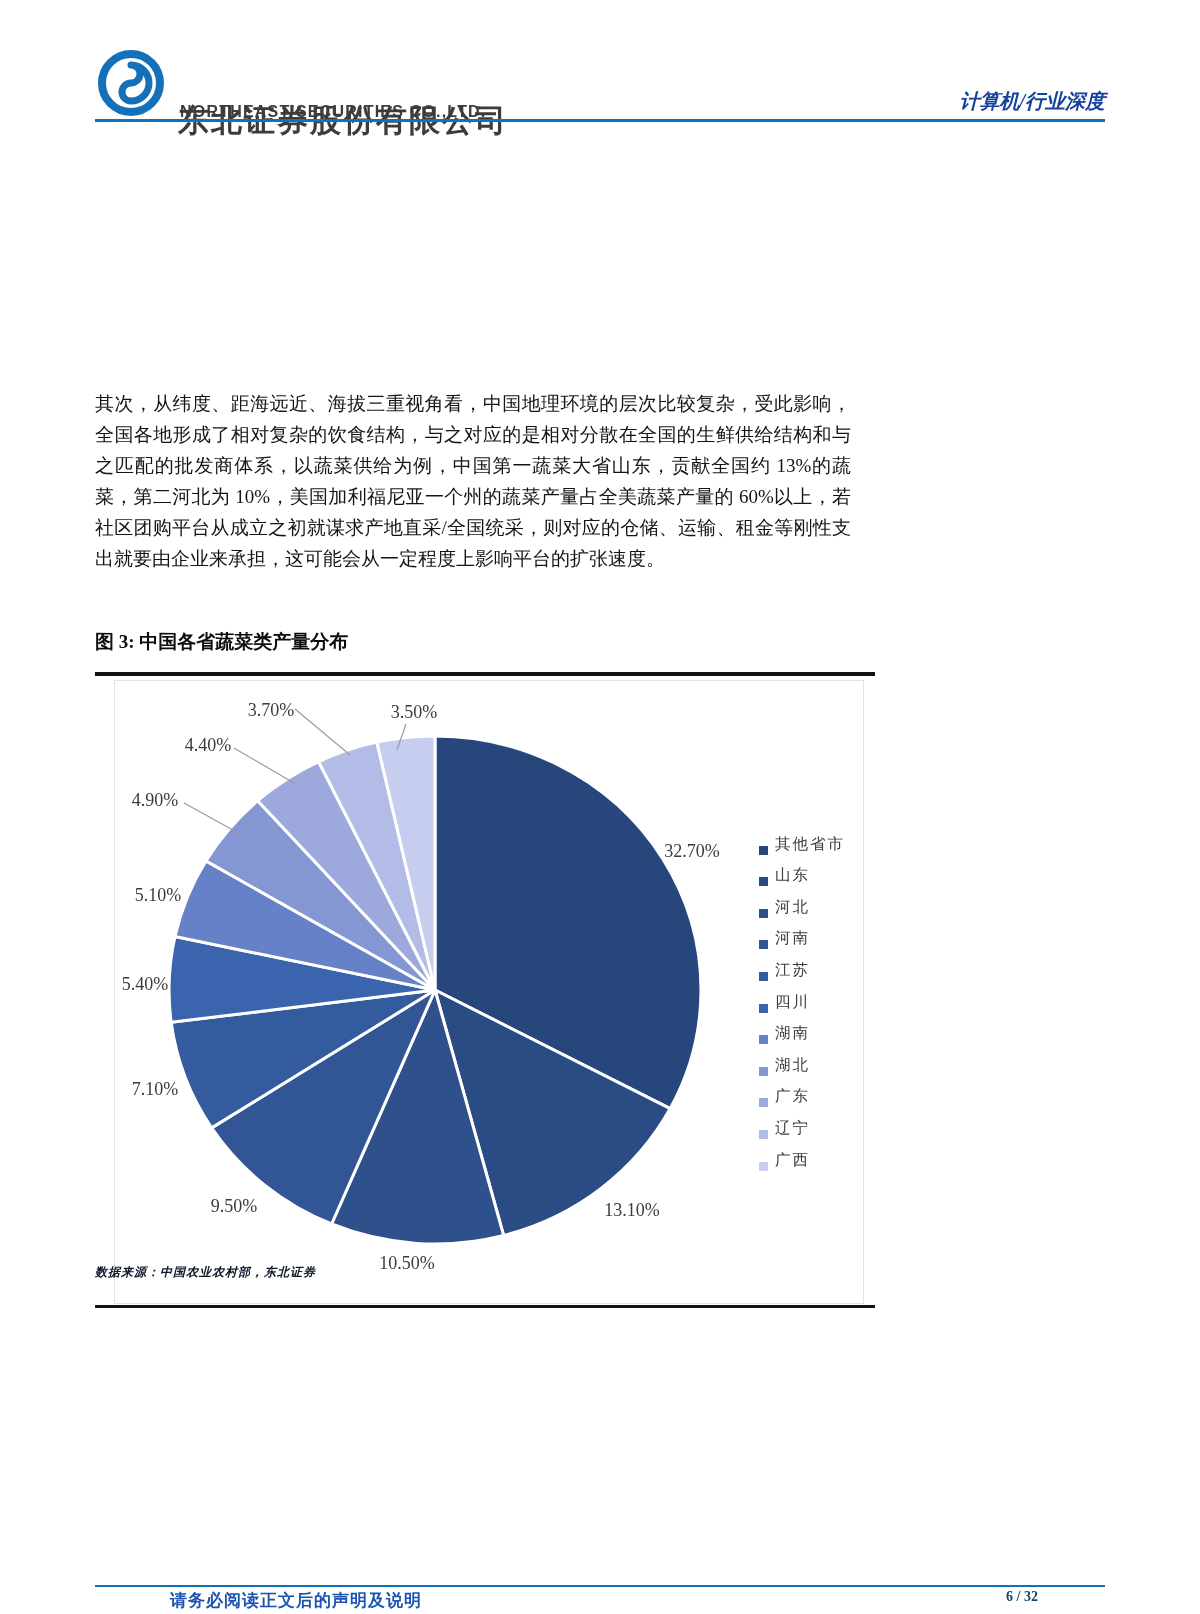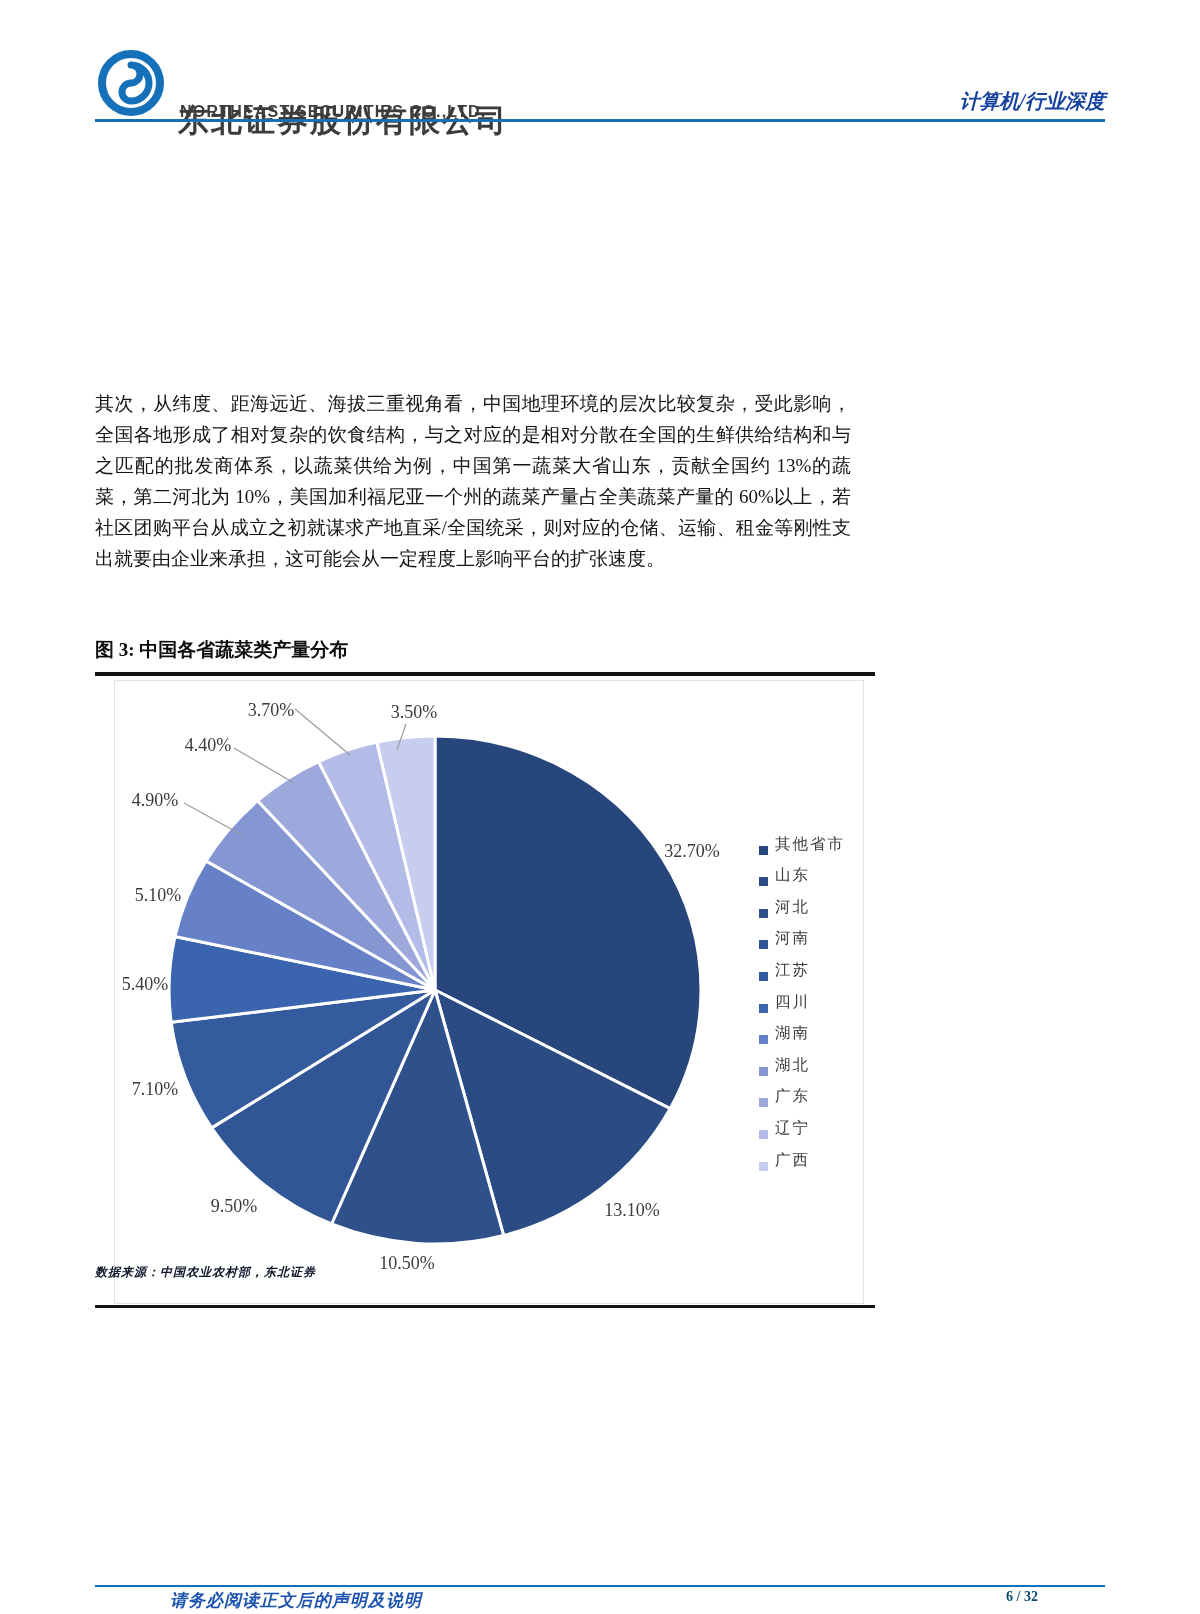--- a/index.html
+++ b/index.html
@@ -13,35 +13,35 @@
         font-weight:bold;font-size:16px;letter-spacing:1.2px;color:#3c3c3c;white-space:nowrap;}
   .report-tag{position:absolute;right:95px;top:88px;font-size:20px;font-weight:bold;font-style:italic;
         color:#17429e;white-space:nowrap;}
   .header-rule{position:absolute;left:95px;top:119px;width:1010px;height:3px;background:#1470b8;}
   
   .para{position:absolute;left:95px;width:756px;font-size:19px;line-height:31px;
         text-align:justify;text-justify:inter-ideograph;}
   #para1{top:167px;}
   #para2{top:388px;}
   
-  .fig-title{position:absolute;left:95px;top:629px;font-size:19px;font-weight:bold;color:#0d0d0d;white-space:nowrap;margin-top:8px;}
+  .fig-title{position:absolute;left:95px;top:629px;font-size:19px;font-weight:bold;color:#0d0d0d;white-space:nowrap;}
   .fig-title-rule{position:absolute;left:95px;top:672px;width:780px;height:4px;background:#141414;}
   .chart-frame{position:absolute;left:114px;top:680px;width:748px;height:622px;background:#fff;
         border:1px solid #e2e2e2;}
   .chart-frame svg{position:absolute;left:0;top:0;}
   .legend{position:absolute;left:644px;top:142px;}
   .legend-item{display:flex;align-items:flex-end;height:31.6px;}
   .legend-marker{width:9px;height:9px;margin-right:7px;flex:0 0 auto;}
   .legend-label{font-size:15.5px;color:#3a3a3a;white-space:nowrap;letter-spacing:2px;}
   .fig-bottom-rule{position:absolute;left:95px;top:1305px;width:780px;height:3px;background:#141414;}
   .fig-source{position:absolute;left:95px;top:1264px;font-size:12px;font-style:italic;font-weight:600;
         color:#0f172a;letter-spacing:1px;white-space:nowrap;}
   
   .footer-rule{position:absolute;left:95px;top:1585px;width:1010px;height:2px;background:#1470b8;}
-  .footer-disclaimer{position:absolute;left:170px;top:1589px;font-size:17px;font-weight:bold;font-style:italic;
+  .footer-disclaimer{position:absolute;left:170px;top:1589px;font-size:17px;font-weight:bold;
         color:#1d54b0;white-space:nowrap;letter-spacing:1px;}
   .footer-page{position:absolute;right:162px;top:1589px;font-size:14px;font-weight:bold;color:#0c4a6e;white-space:nowrap;}
 </style>
 </head>
 <body>
 
 <div class="page">
 
   <div class="logo-box">
     <svg viewBox="0 0 72 72" width="72" height="72">

